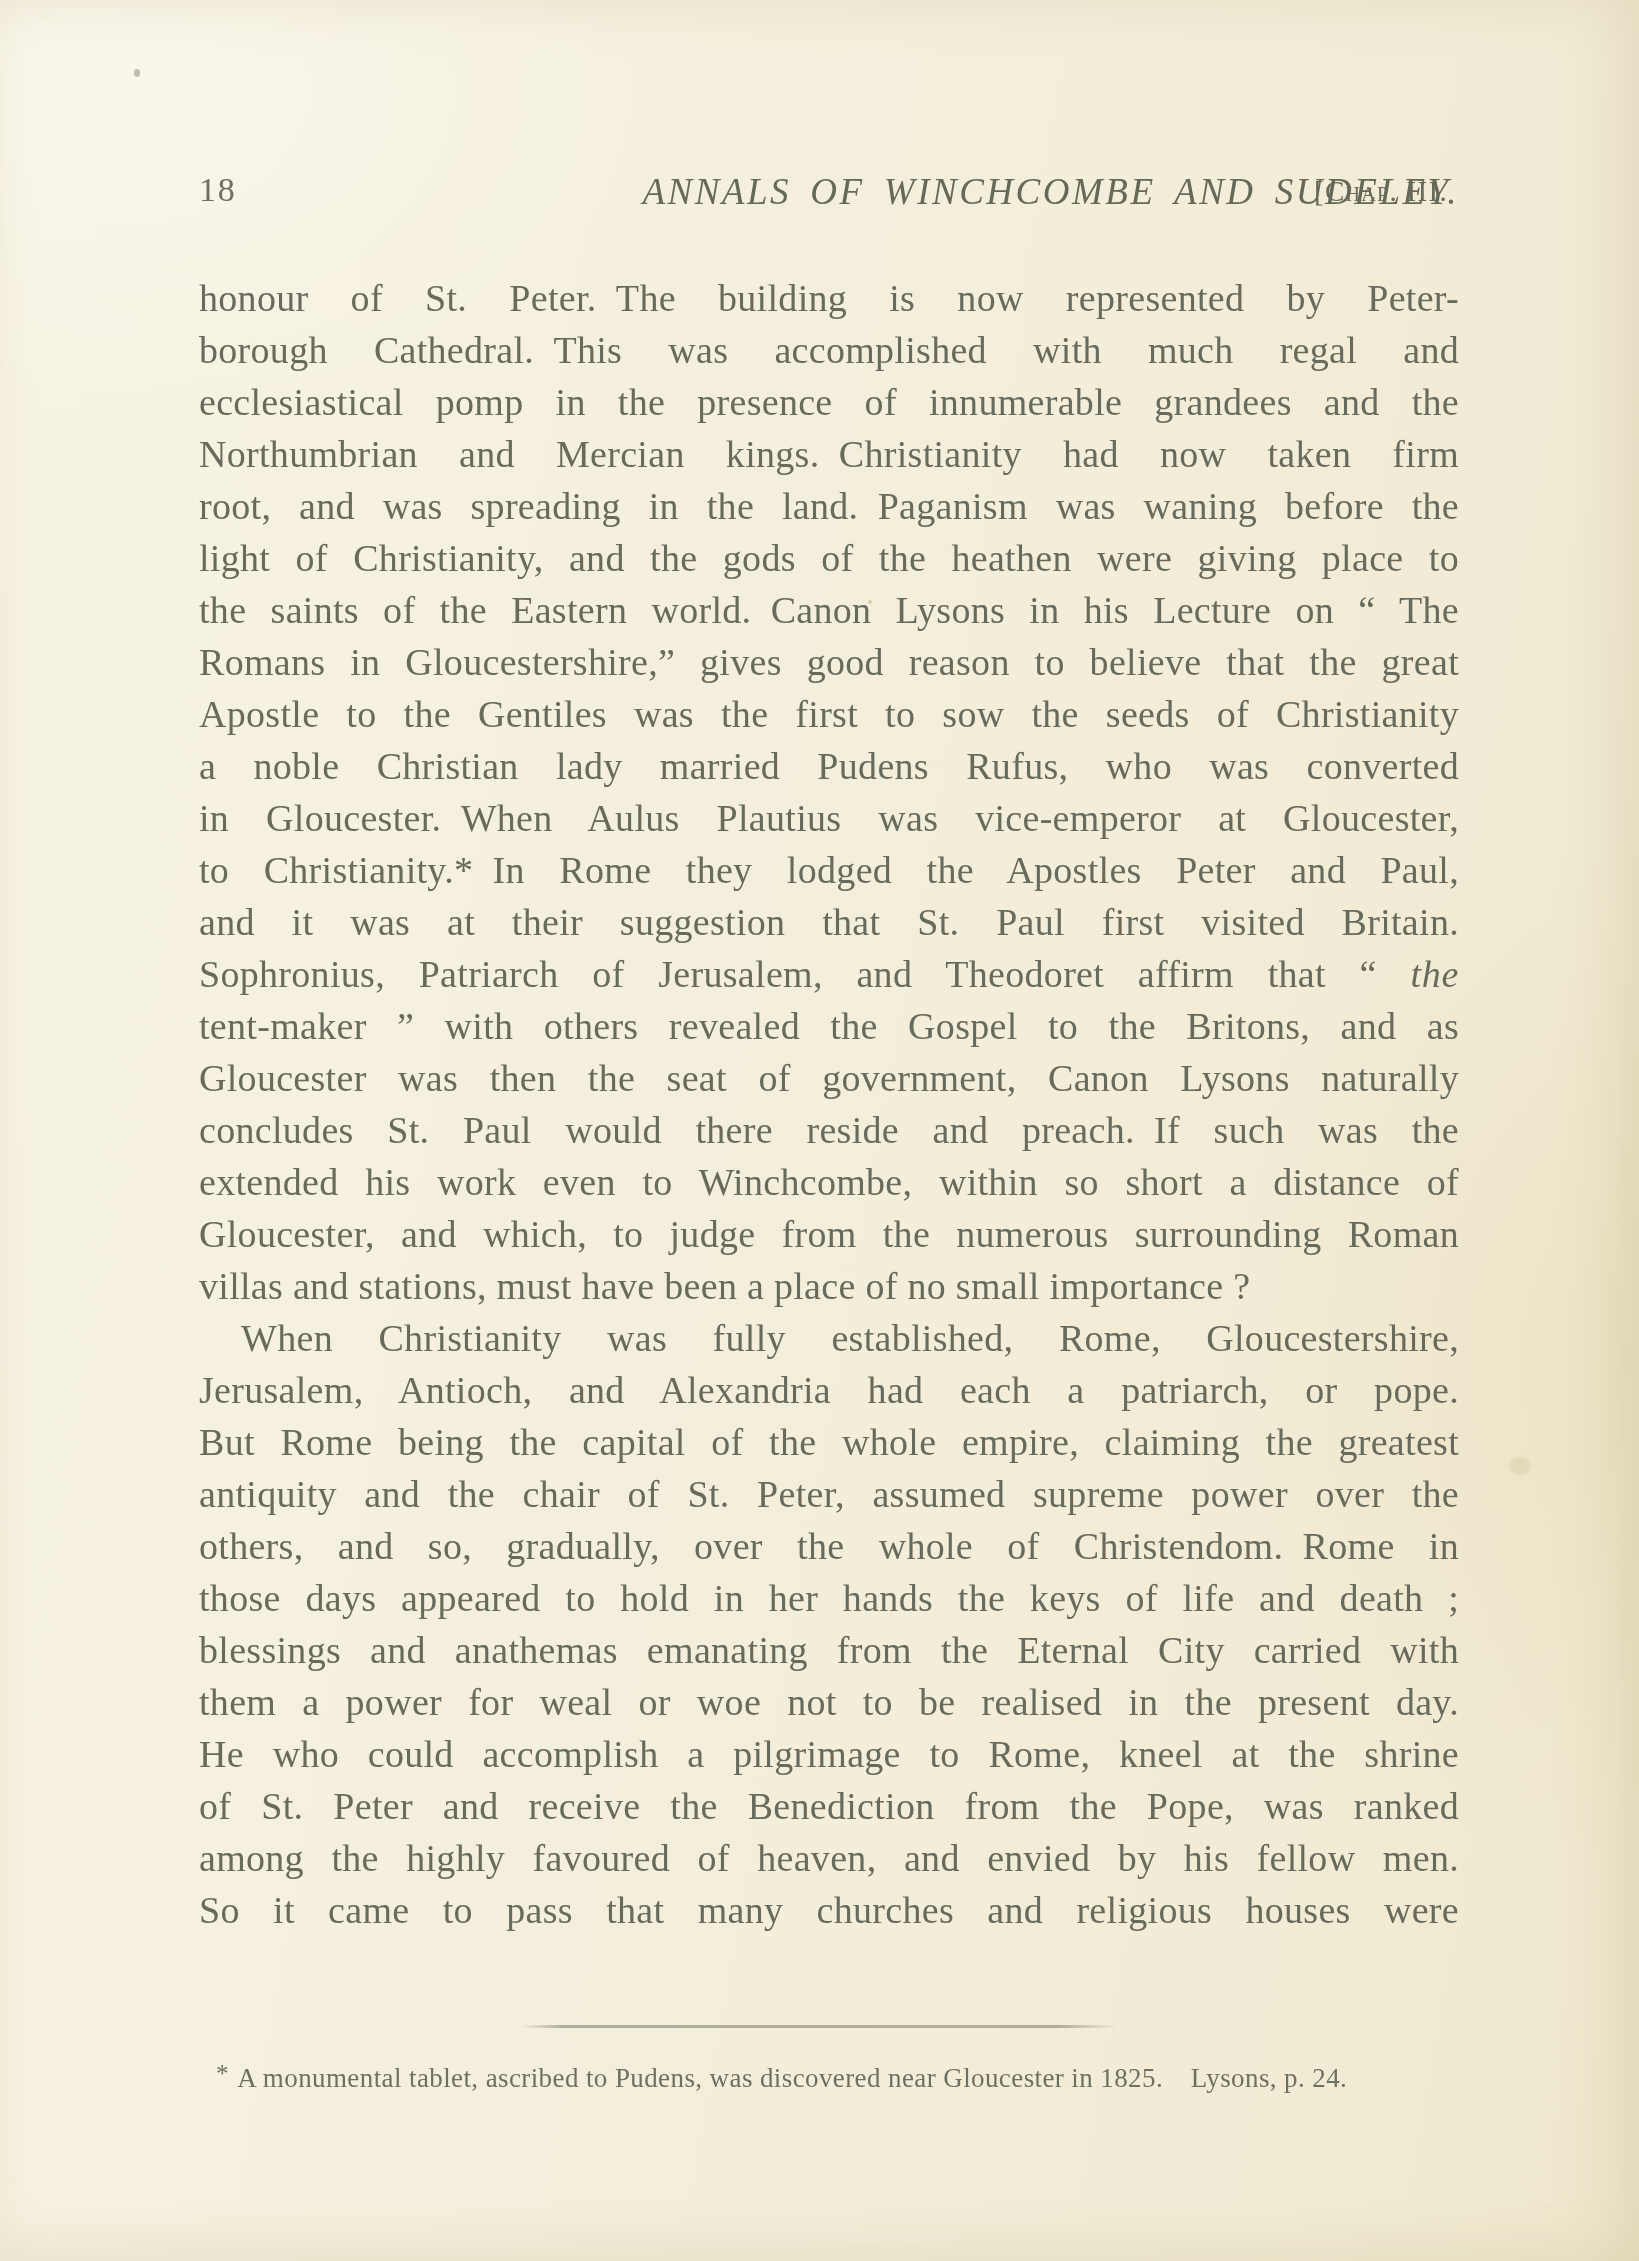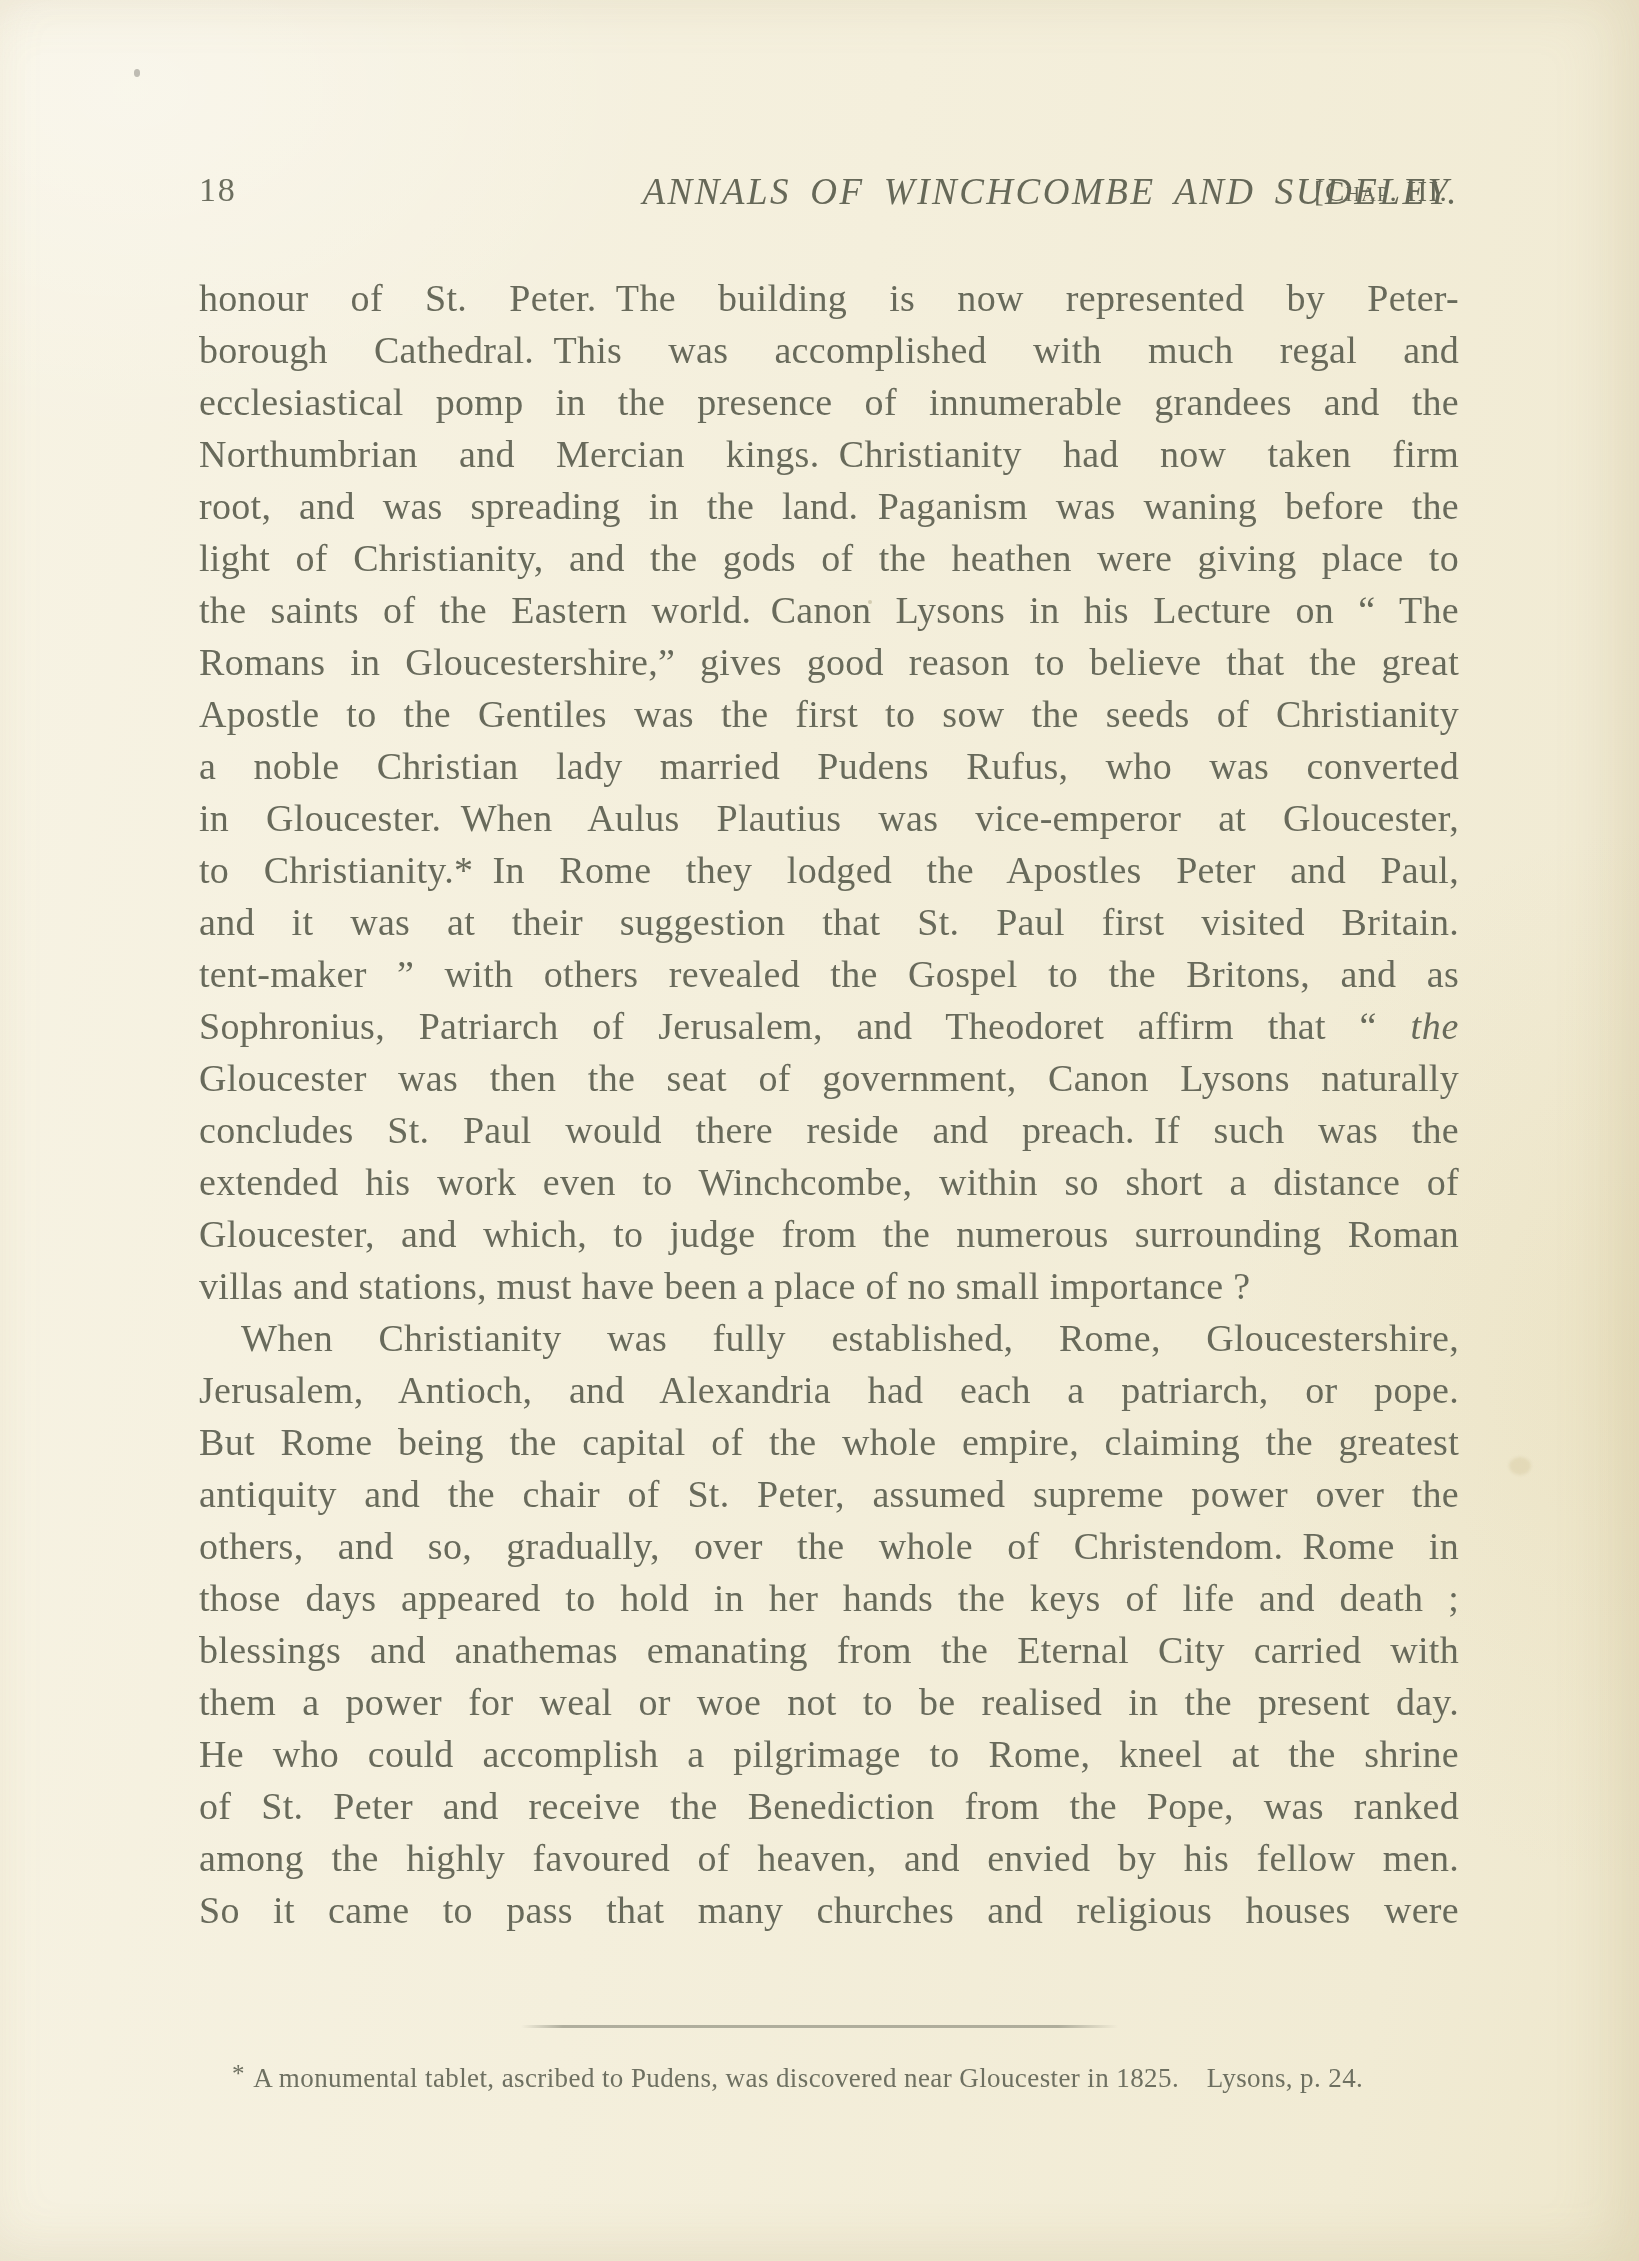--- a/index.html
+++ b/index.html
@@ -44,21 +44,21 @@
   .line.indent { text-indent: 42px; }
   .line i { letter-spacing: 0.7px; }
   
   .footnote-rule {
     position: absolute; left: 521px; top: 2025px; width: 597px; height: 2.5px;
     background: linear-gradient(90deg, rgba(120,121,106,0) 0%, rgba(120,121,106,0.55) 7%,
                 rgba(120,121,106,0.55) 90%, rgba(120,121,106,0) 100%);
   }
   .footnote {
     position: absolute; left: 216px; top: 2063px; width: 1274px;
-    font-size: 27px; letter-spacing: 0.4px; color: #6e7061; margin-left: 16px;
+    font-size: 27px; letter-spacing: 0.4px; color: #6e7061;
   }
   .footnote .marker {
     position: relative; top: -0.22em; margin-right: 8.4px; font-size: 25px;
   }
   
   .speck { position: absolute; border-radius: 50%; }
   .speck.s1 { left: 134px; top: 69px;  width: 5.9px; height: 7.5px; background: rgba(120,118,110,0.45); }
   .speck.s2 { left: 868px; top: 600px; width: 4.2px; height: 4.2px; background: rgba(150,140,100,0.35); }
   .speck.s3 { left: 1509px; top: 1457px; width: 22px; height: 18.4px; background: rgba(190,175,120,0.22); filter: blur(1.7px); }
 </style>
@@ -78,22 +78,22 @@
       <div class="line">Northumbrian and Mercian kings. Christianity had now taken firm</div>
       <div class="line">root, and was spreading in the land. Paganism was waning before the</div>
       <div class="line">light of Christianity, and the gods of the heathen were giving place to</div>
       <div class="line">the saints of the Eastern world. Canon Lysons in his Lecture on “ The</div>
       <div class="line">Romans in Gloucestershire,” gives good reason to believe that the great</div>
       <div class="line">Apostle to the Gentiles was the first to sow the seeds of Christianity</div>
       <div class="line">a noble Christian lady married Pudens Rufus, who was converted</div>
       <div class="line">in Gloucester. When Aulus Plautius was vice-emperor at Gloucester,</div>
       <div class="line">to Christianity.* In Rome they lodged the Apostles Peter and Paul,</div>
       <div class="line">and it was at their suggestion that St. Paul first visited Britain.</div>
+      <div class="line">Sophronius, Patriarch of Jerusalem, and Theodoret affirm that “ <i>the</i></div>
       <div class="line">tent-maker ” with others revealed the Gospel to the Britons, and as</div>
-      <div class="line">Sophronius, Patriarch of Jerusalem, and Theodoret affirm that “ <i>the</i></div>
       <div class="line">Gloucester was then the seat of government, Canon Lysons naturally</div>
       <div class="line">concludes St. Paul would there reside and preach. If such was the</div>
       <div class="line">extended his work even to Winchcombe, within so short a distance of</div>
       <div class="line">Gloucester, and which, to judge from the numerous surrounding Roman</div>
       <div class="line no-stretch">villas and stations, must have been a place of no small importance ?</div>
       <div class="line indent">When Christianity was fully established, Rome, Gloucestershire,</div>
       <div class="line">Jerusalem, Antioch, and Alexandria had each a patriarch, or pope.</div>
       <div class="line">But Rome being the capital of the whole empire, claiming the greatest</div>
       <div class="line">antiquity and the chair of St. Peter, assumed supreme power over the</div>
       <div class="line">others, and so, gradually, over the whole of Christendom. Rome in</div>

